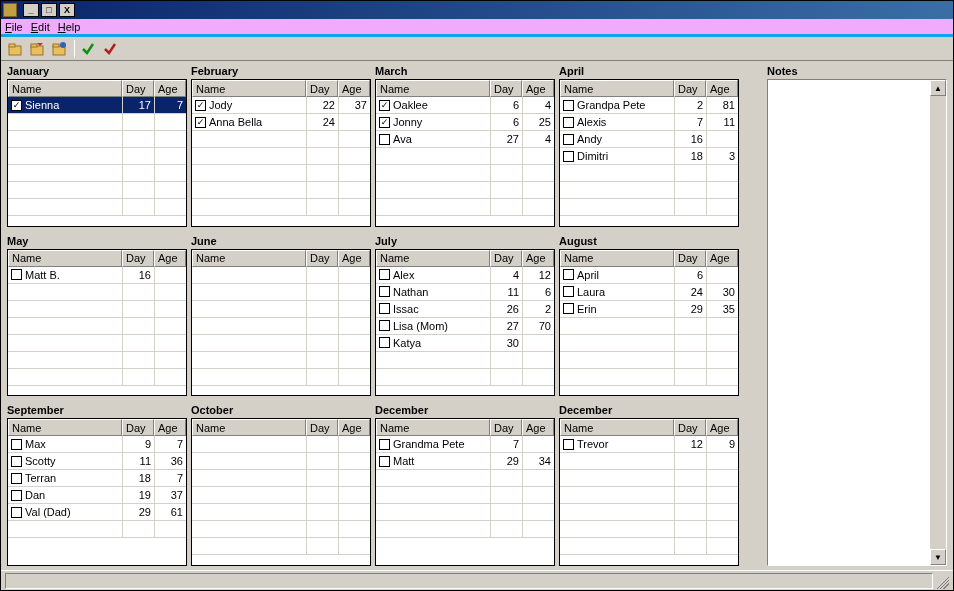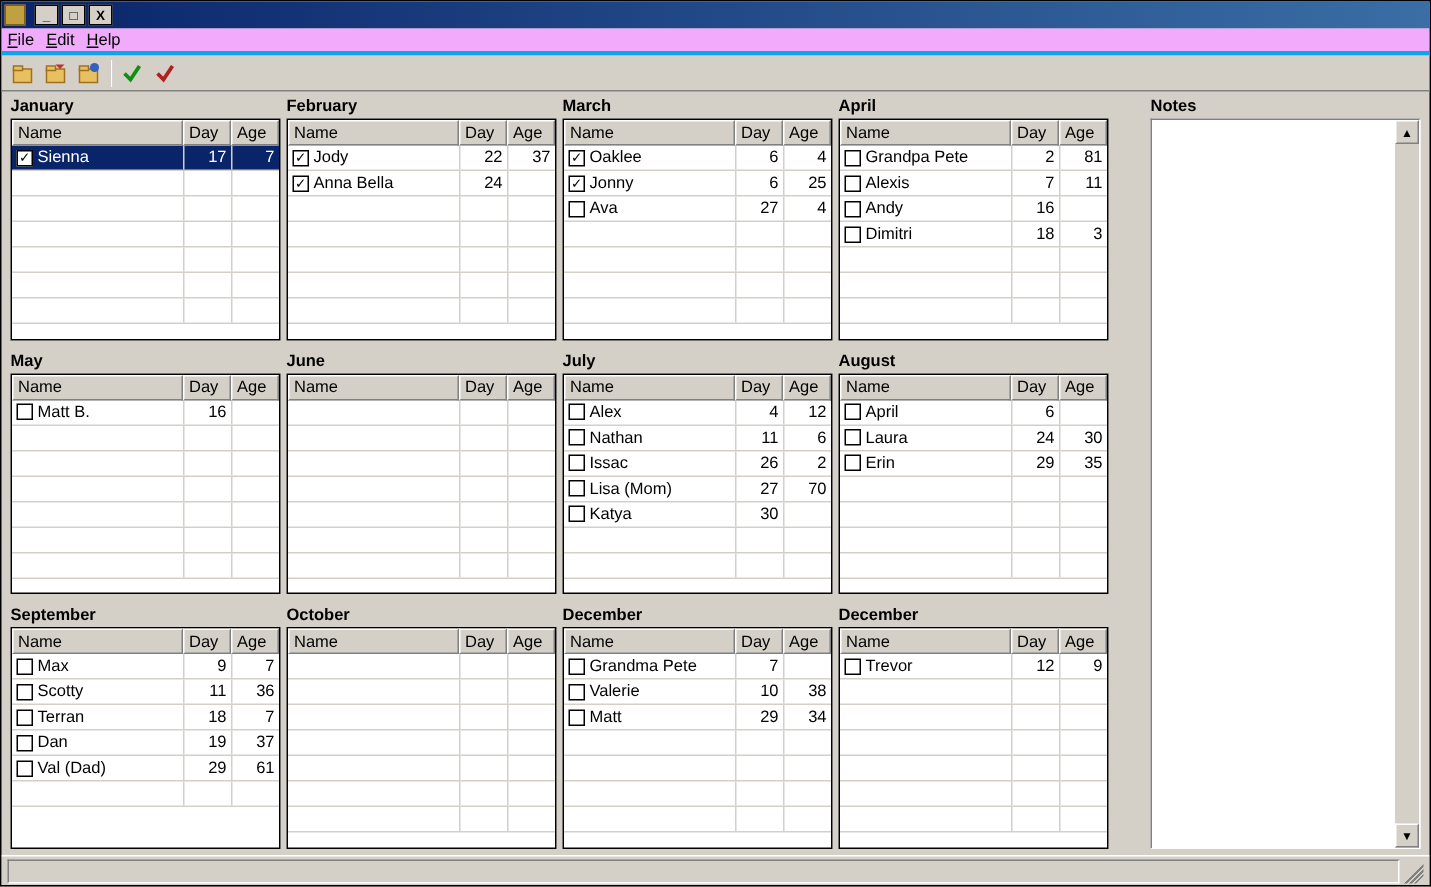--- a/index.html
+++ b/index.html
@@ -744,28 +744,20 @@
               <div class="gc gc-name">
                 <span class="chk"></span>
                 <span>Grandma Pete</span>
               </div>
               <div class="gc gc-day">7</div>
               <div class="gc gc-age"></div>
             </div>
             <div class="grow">
               <div class="gc gc-name">
                 <span class="chk"></span>
-                <span>Valerie</span>
-              </div>
-              <div class="gc gc-day">10</div>
-              <div class="gc gc-age">38</div>
-            </div>
-            <div class="grow">
-              <div class="gc gc-name">
-                <span class="chk"></span>
                 <span>Matt</span>
               </div>
               <div class="gc gc-day">29</div>
               <div class="gc gc-age">34</div>
             </div>
             <div class="grow">
               <div class="gc gc-name"></div>
               <div class="gc gc-day"></div>
               <div class="gc gc-age"></div>
             </div>

